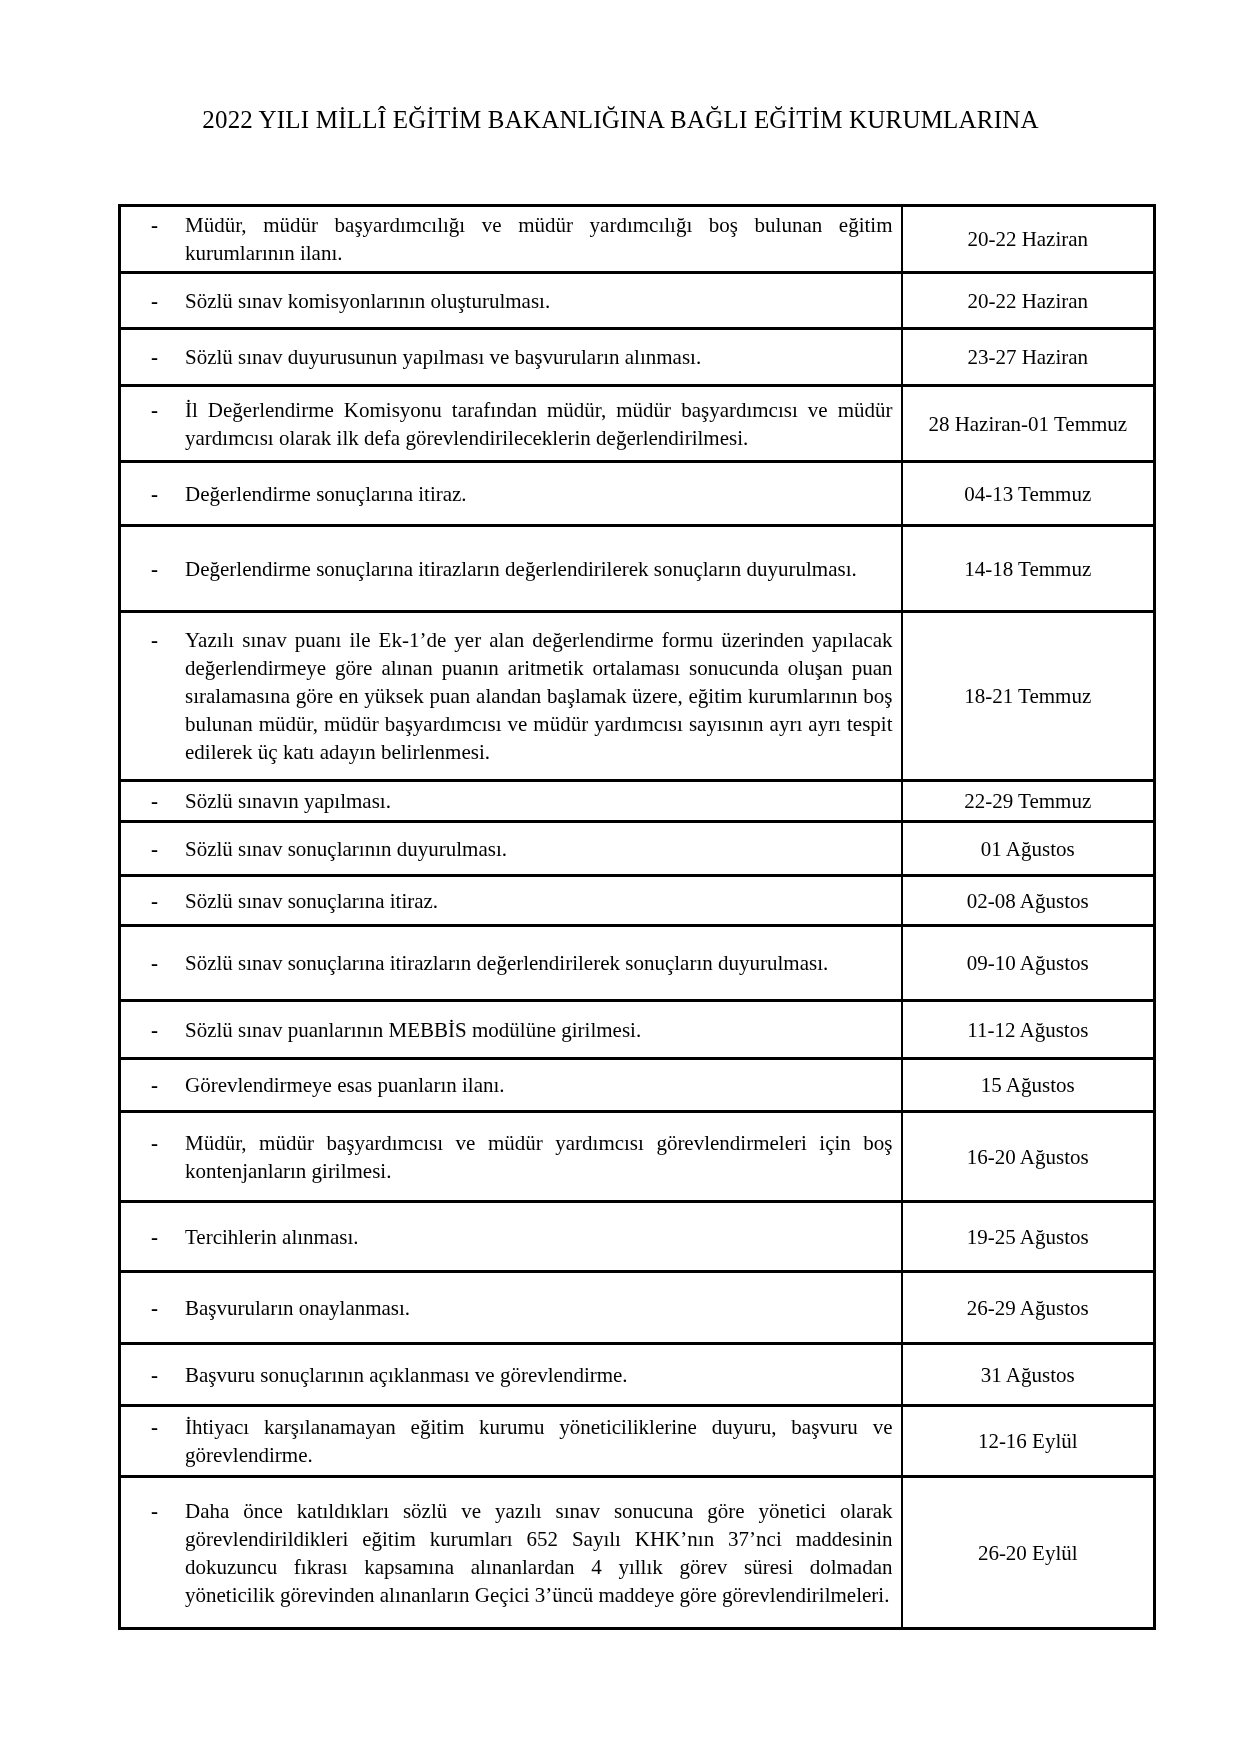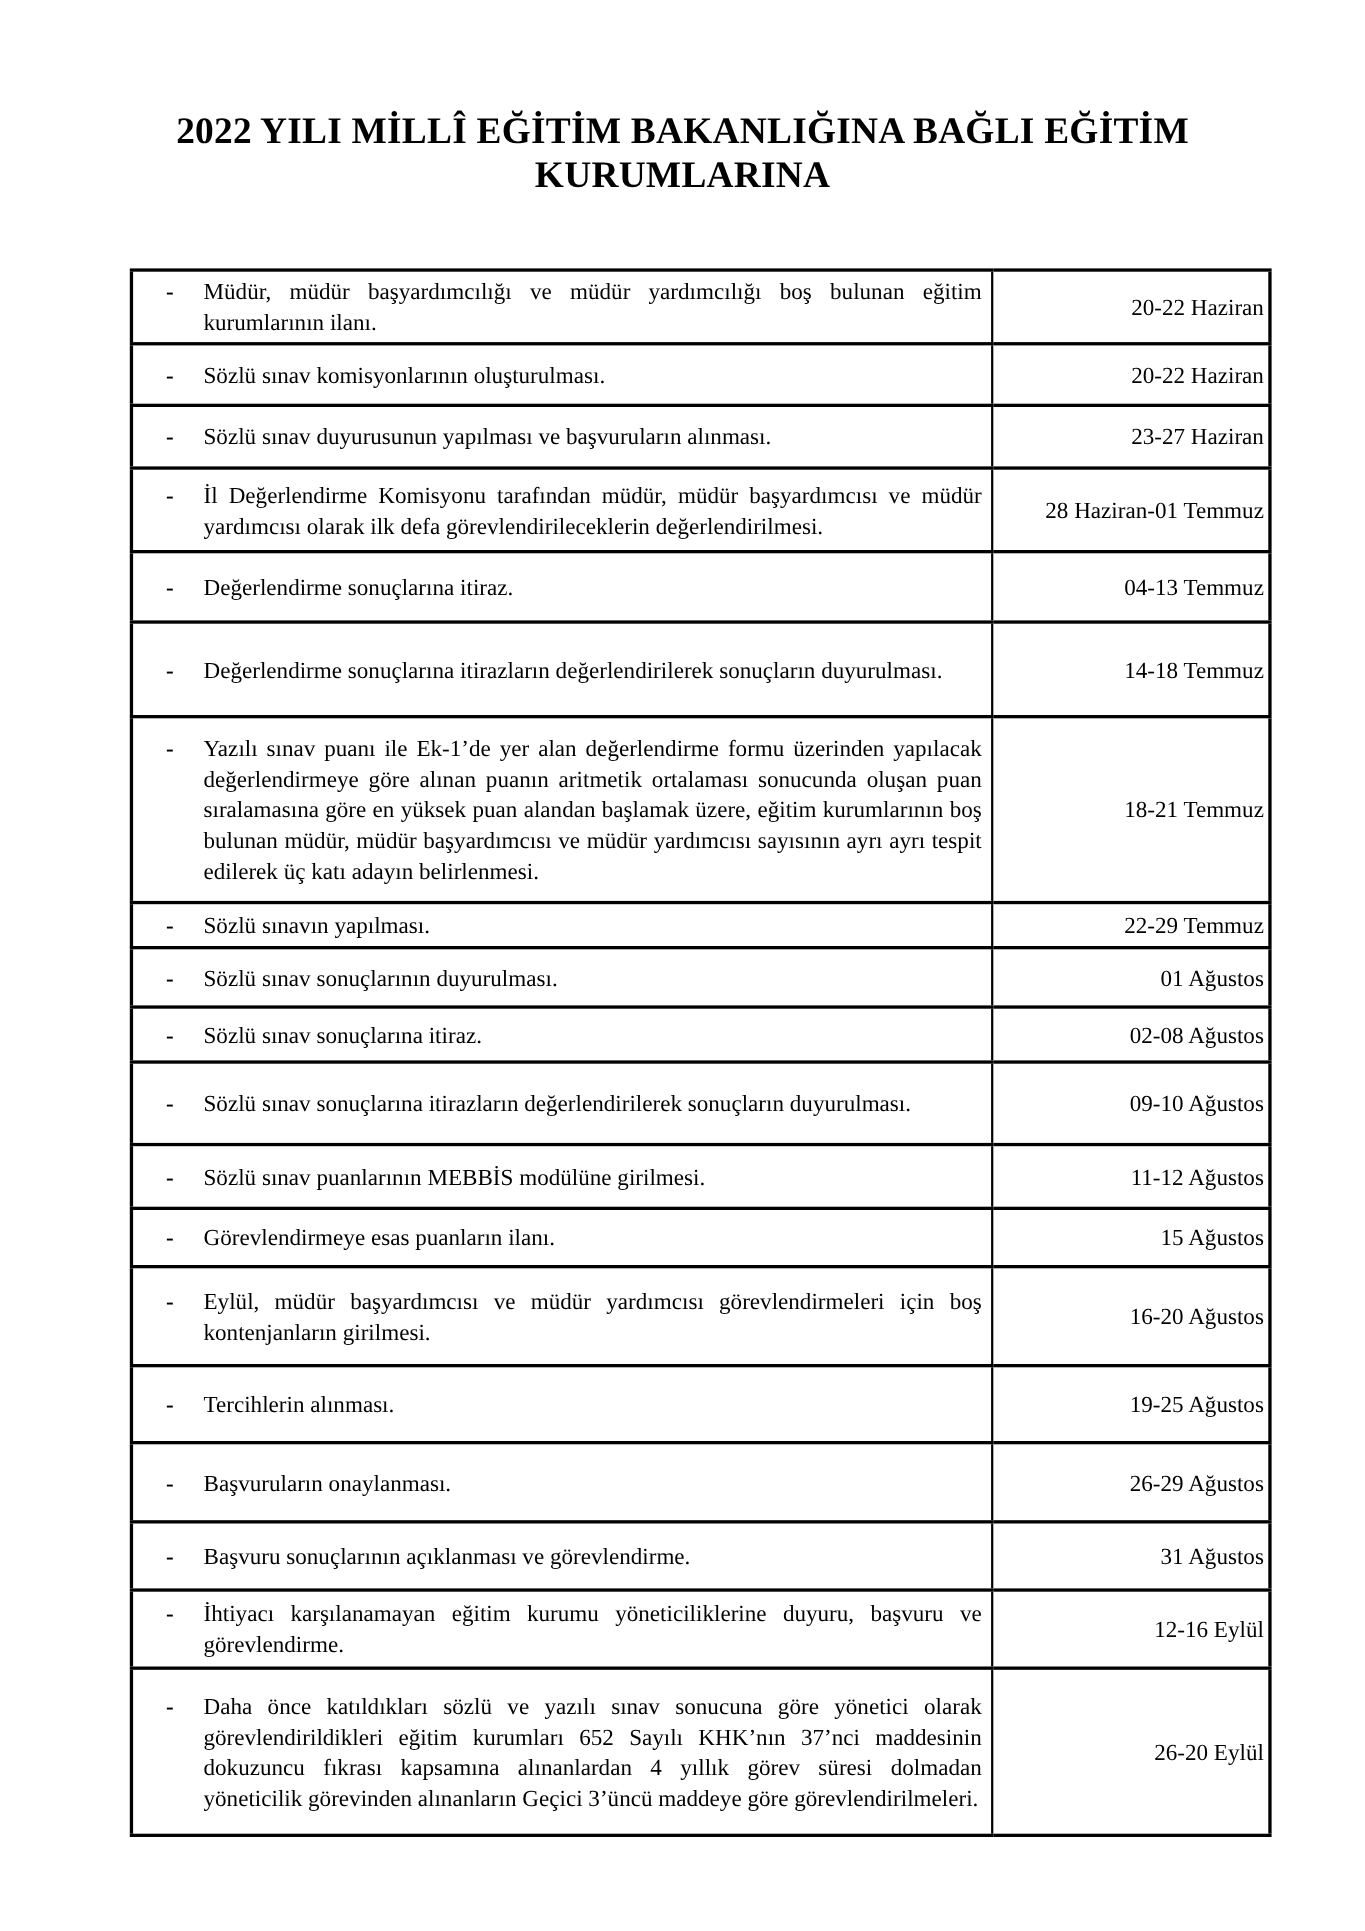--- a/index.html
+++ b/index.html
@@ -11,22 +11,22 @@
   }
   body {
     width: 1241px;
     height: 1755px;
     overflow: hidden;
     position: relative;
   }
   .doc-title {
     margin: 100px 90px 0 90px;
     text-align: center;
-    font-weight: bold;
-    font-size: 34px;
+    font-weight: normal;
+    font-size: 25px;
     line-height: 40px;
     letter-spacing: 0.2px;
   }
   table.cal-table {
     border-collapse: collapse;
     table-layout: fixed;
     margin: 64px 0 0 118px;
     width: 1035px;
     border: 3px solid #000;
   }
@@ -36,21 +36,21 @@
     border-top: 3px solid #000;
     border-bottom: 3px solid #000;
     vertical-align: middle;
   }
   td.task-cell {
     border-right: 2px solid #000;
     padding: 4px 8px 4px 0;
   }
   td.date-cell {
     border-left: 2px solid #000;
-    text-align: right;
+    text-align: center;
     font-size: 21px;
     line-height: 26px;
     padding: 4px 4px;
   }
   .task-inner {
     position: relative;
     padding-left: 64px;
     text-align: justify;
     font-size: 21px;
     line-height: 28px;
@@ -168,21 +168,21 @@
         <td class="date-cell">11-12 Ağustos</td>
       </tr>
       <tr>
         <td class="task-cell">
           <div class="task-inner"><span class="dash">-</span><span class="task-text">Görevlendirmeye esas puanların ilanı.</span></div>
         </td>
         <td class="date-cell">15 Ağustos</td>
       </tr>
       <tr>
         <td class="task-cell">
-          <div class="task-inner"><span class="dash">-</span><span class="task-text">Eylül, müdür başyardımcısı ve müdür yardımcısı görevlendirmeleri için boş kontenjanların girilmesi.</span></div>
+          <div class="task-inner"><span class="dash">-</span><span class="task-text">Müdür, müdür başyardımcısı ve müdür yardımcısı görevlendirmeleri için boş kontenjanların girilmesi.</span></div>
         </td>
         <td class="date-cell">16-20 Ağustos</td>
       </tr>
       <tr>
         <td class="task-cell">
           <div class="task-inner"><span class="dash">-</span><span class="task-text">Tercihlerin alınması.</span></div>
         </td>
         <td class="date-cell">19-25 Ağustos</td>
       </tr>
       <tr>

